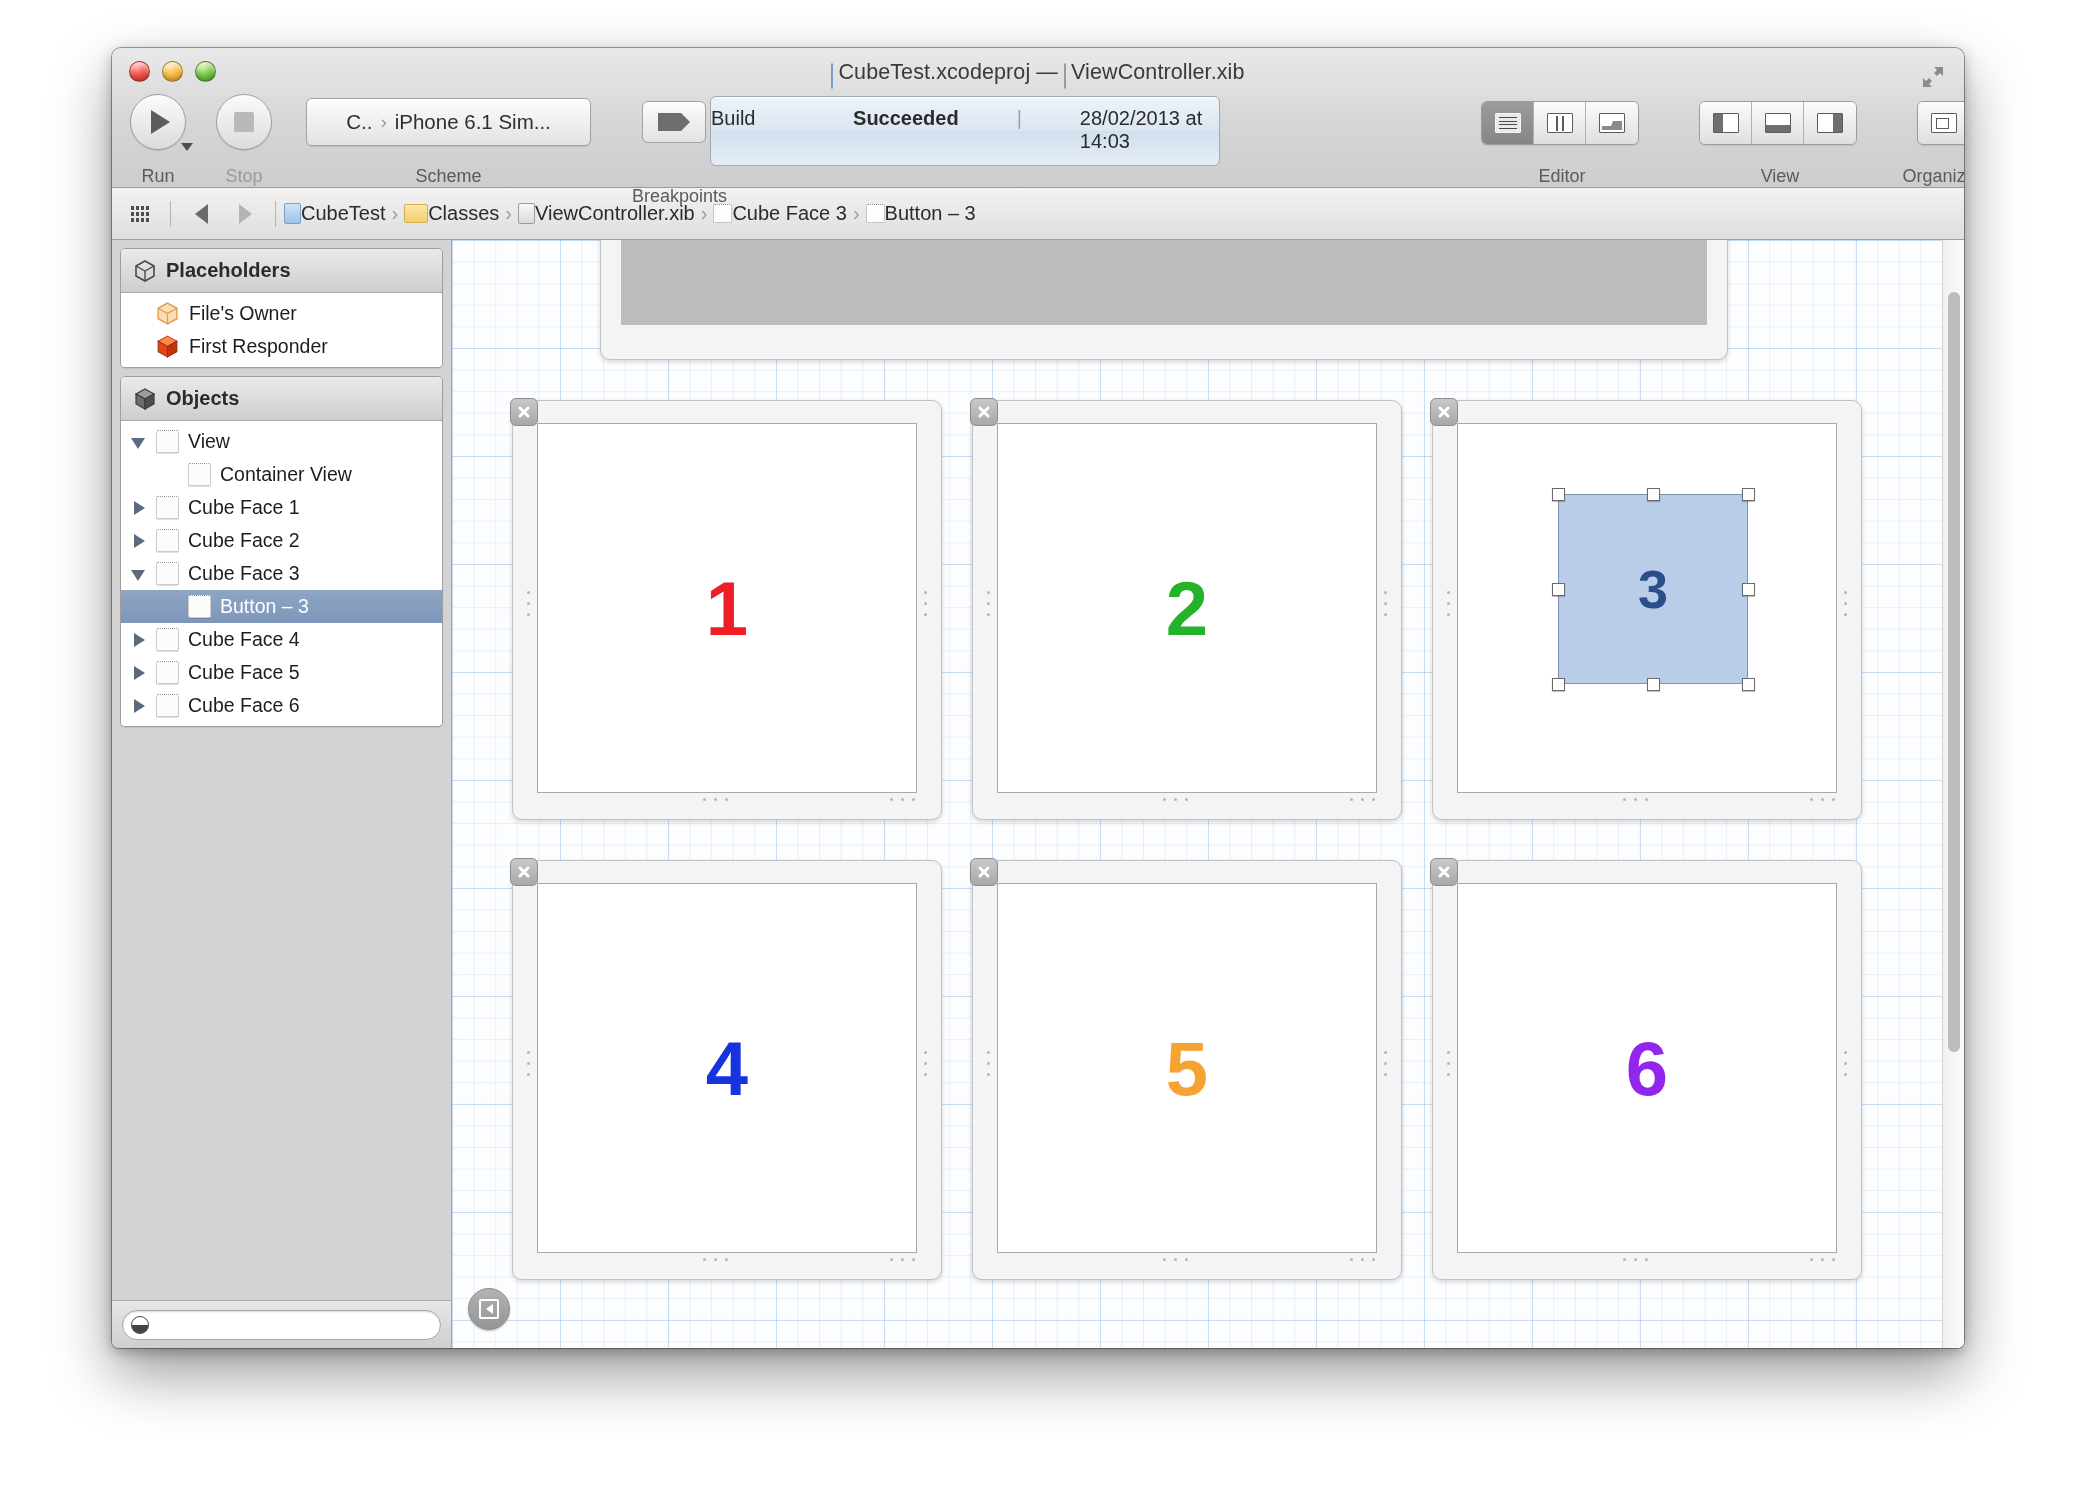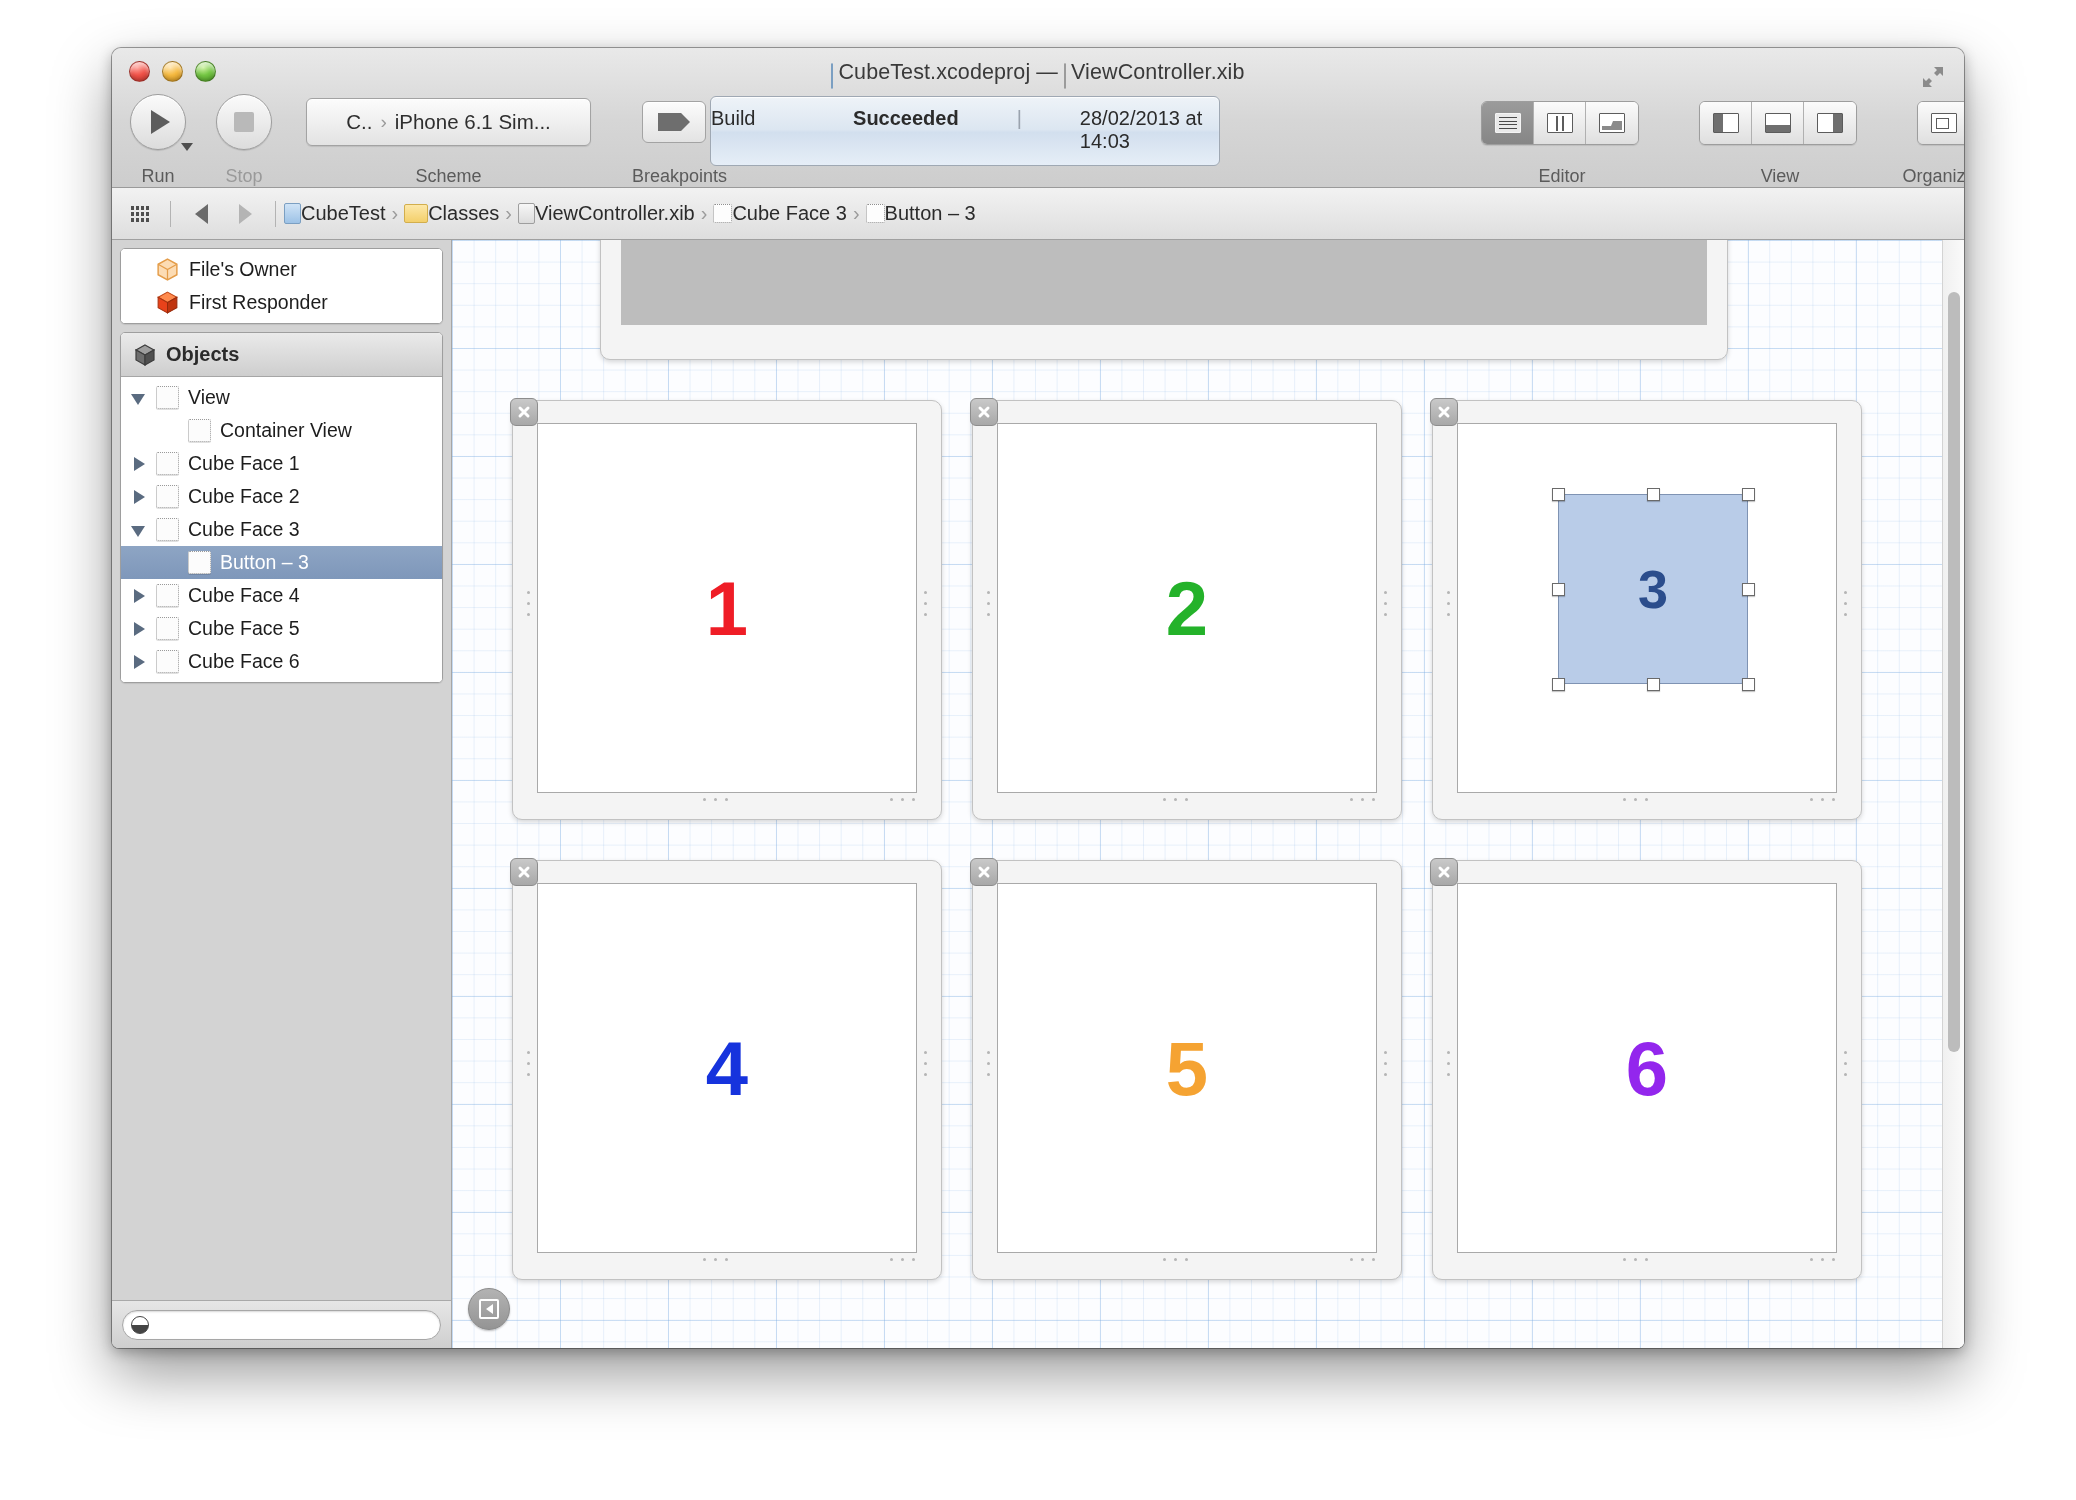--- a/index.html
+++ b/index.html
@@ -449,21 +449,21 @@
           <span>iPhone 6.1 Sim...</span>
         </div>
       </div>
       <div class="tlabel" style="left:194px; width:285px;">Scheme</div>
 
       <div class="tgroup" style="left:530px; top:53px;">
         <div id="bp-box">
           <span class="bp-glyph"></span>
         </div>
       </div>
-      <div class="tlabel" style="left:520px; width:84px;">Breakpoints</div>
+      <div class="tlabel" style="left:520px; width:84px;margin-top:20px;">Breakpoints</div>
 
       <div id="activity">
         <span>Build</span>&nbsp;<b>Succeeded</b>
         <span class="vbar">|</span>
         <span>28/02/2013 at 14:03</span>
       </div>
 
       <div class="tgroup" style="left:1369px; top:53px;">
         <div class="seg">
           <div class="cell on">
@@ -574,20 +574,29 @@
             <span>Button – 3</span>
           </div>
         </div>
     </div>
 
     <div id="content">
 
       <div id="sidebar">
 
         <div class="panel">
+          <div class="panel-head">
+            <span class="cube-glyph">
+              <svg width="24" height="24" viewBox="0 0 24 24">
+                <path d="M12 2 L21 7 L21 17 L12 22 L3 17 L3 7 Z" fill="none" stroke="#4a4a4a" stroke-width="1.6"></path>
+                <path d="M3 7 L12 12 L21 7 M12 12 L12 22" fill="none" stroke="#4a4a4a" stroke-width="1.4"></path>
+              </svg>
+            </span>
+            <span>Placeholders</span>
+          </div>
           <div class="panel-body" id="ph-list">
               <div class="row" style="padding-left: 34px;">
                 <span class="fo-ico"><svg width="25" height="25" viewBox="0 0 24 24">
                     <path d="M12 2 L21 7 L21 17 L12 22 L3 17 L3 7 Z" fill="#fce0bd" stroke="#e8a košt" stroke-width="0"></path>
                     <path d="M12 2 L21 7 L21 17 L12 22 L3 17 L3 7 Z" fill="#fcdcb4" stroke="#e49d4a" stroke-width="1.4"></path>
                     <path d="M3 7 L12 12 L21 7 M12 12 L12 22" fill="none" stroke="#e49d4a" stroke-width="1.2"></path>
                   </svg></span>
                 <span>File's Owner</span>
               </div>
               <div class="row" style="padding-left: 34px;">

